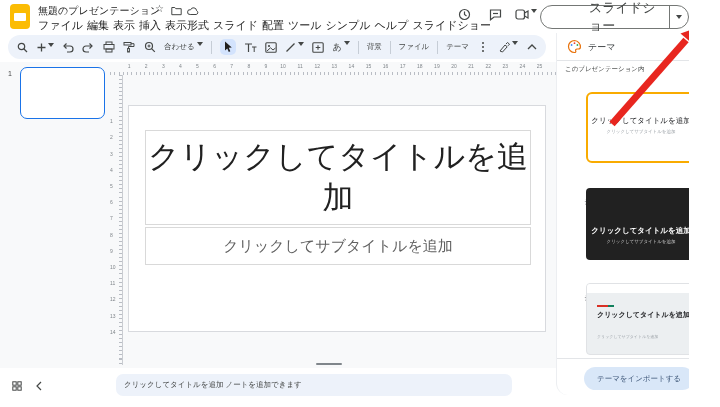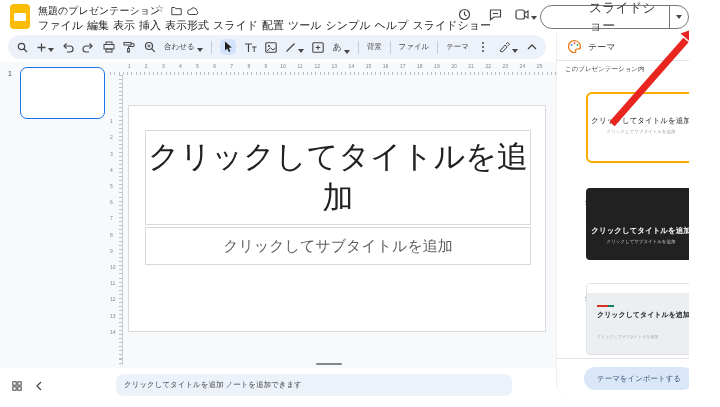--- a/index.html
+++ b/index.html
@@ -20,21 +20,21 @@
   .pill-btn .lbl{font-size:13px;color:#444746;padding:0 8px;margin-left:40px;}
   .pill-btn .dd{border-left:1px solid #747775;height:100%;display:flex;align-items:center;padding:0 6px;}
   .share-btn{left:635px;top:5px;height:22px;background:#c2e7ff;border-radius:12px;display:flex;align-items:center;}
   .share-btn .lbl{font-size:7.5px;color:#001d35;padding:0 4px 0 2px;}
   .share-btn .dd{border-left:1px solid #9fc1dd;height:100%;display:flex;align-items:center;padding:0 6px;}
   
   .toolbar{left:8px;top:35px;width:538px;height:24px;background:#edf2fa;border-radius:12px;
            display:flex;align-items:center;gap:8px;padding:0 8px;box-sizing:border-box;}
   .toolbar .txt{font-size:7.5px;color:#444746;white-space:nowrap;}
   .toolbar .sep{width:1px;height:13px;background:#c6cdd6;}
-  .tool{display:flex;align-items:flex-end;gap:2px;}
+  .tool{display:flex;align-items:flex-start;gap:2px;}
   .tool.sel{background:#d3e3fd;border-radius:5px;padding:2px 3px;}
   .ml-auto{margin-left:auto;}
   
   .canvas-bg{left:0;top:62px;width:556px;height:306px;background:#f8f9fa;}
   .thumb{left:20px;top:67px;width:83px;height:50px;background:#fff;border:1.5px solid #1a73e8;border-radius:7px;}
   .thumb-num{left:8px;top:70px;font-size:7px;color:#444746;}
   .h-ruler{left:110px;top:62px;width:446px;height:13px;}
   .h-ruler::after{content:"";position:absolute;left:0;bottom:0;width:100%;height:3px;
     background:repeating-linear-gradient(90deg,#b9bdc4 0 1px,transparent 1px 4.28px);}
   .h-ruler span{position:absolute;top:1px;font-size:5px;color:#80868b;transform:translateX(-50%);}

